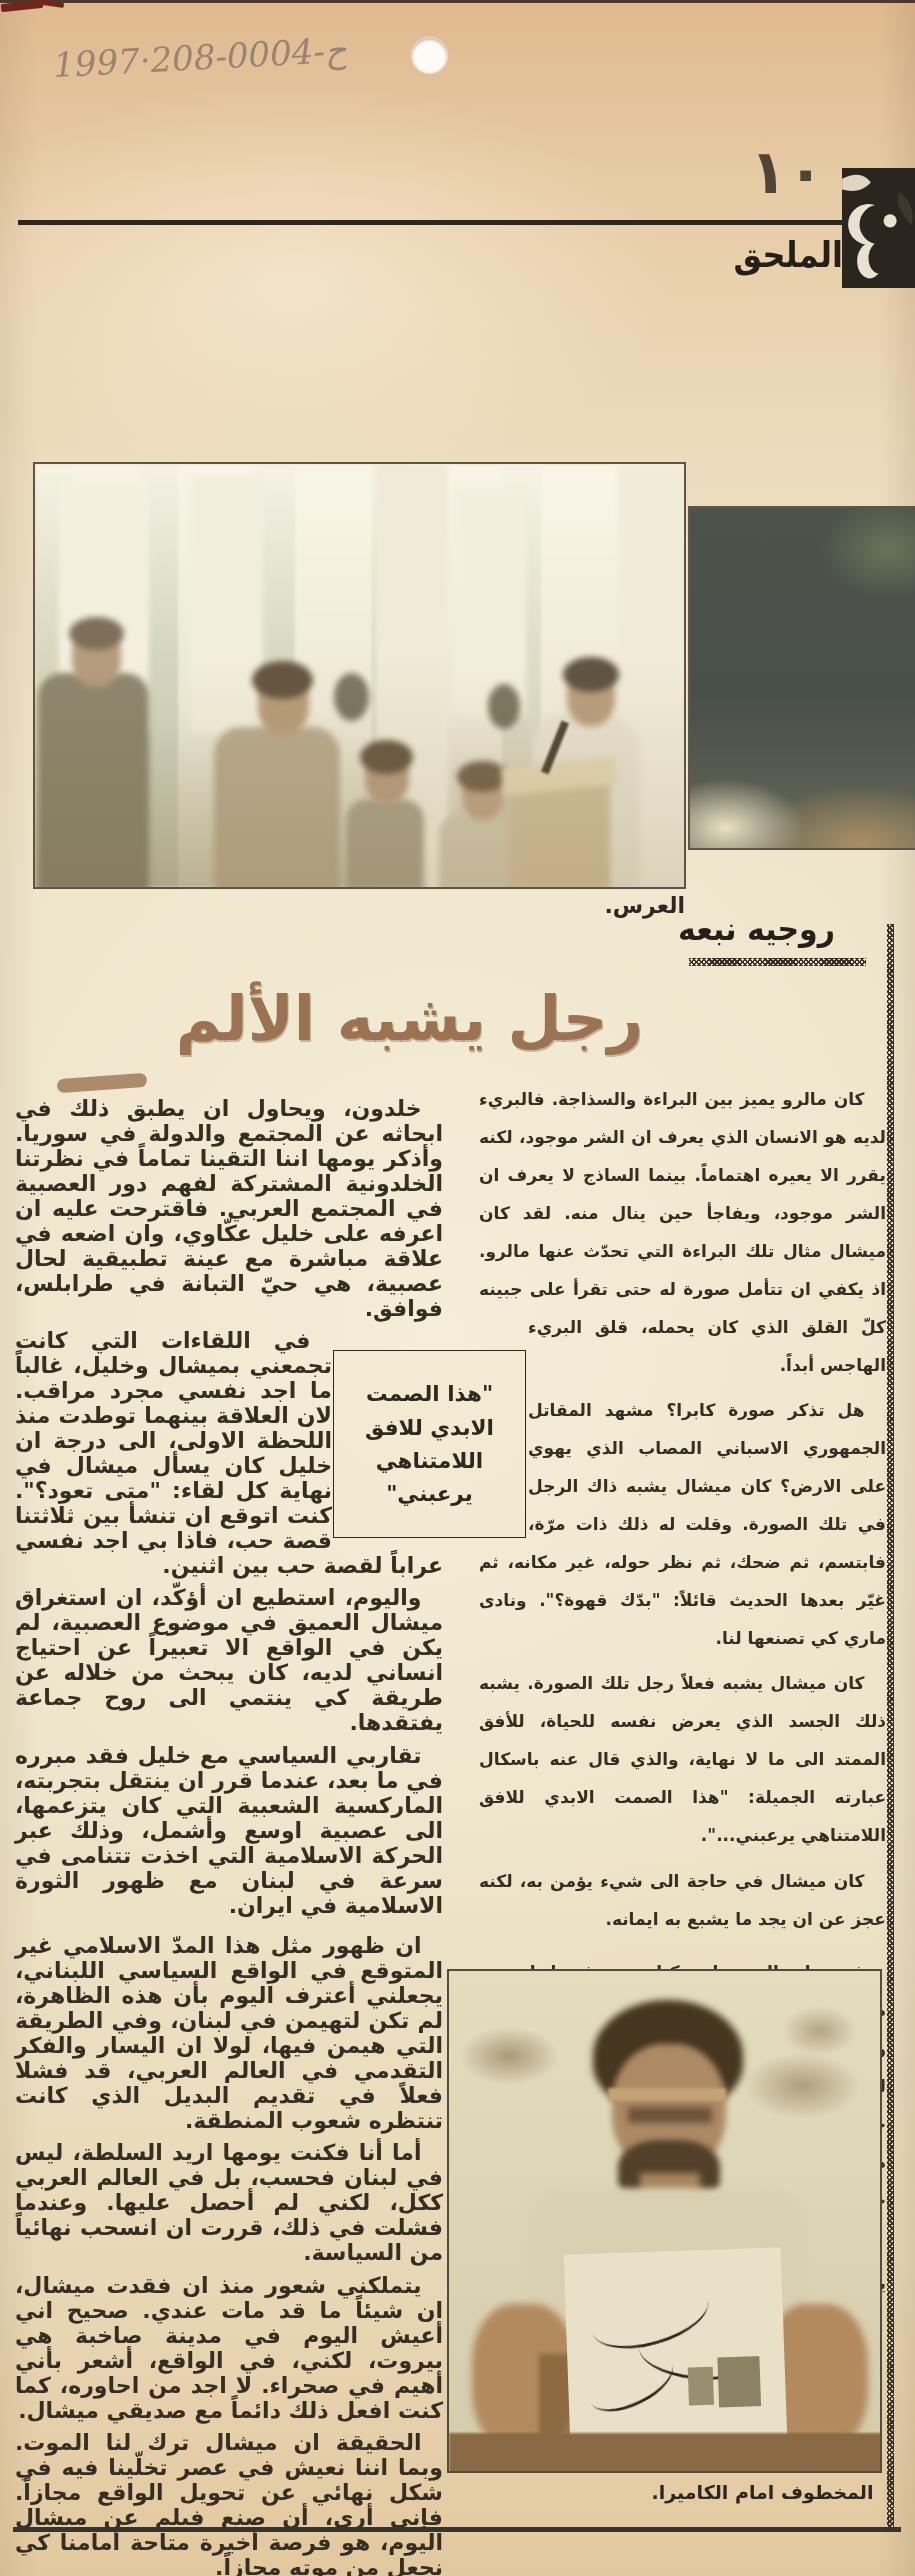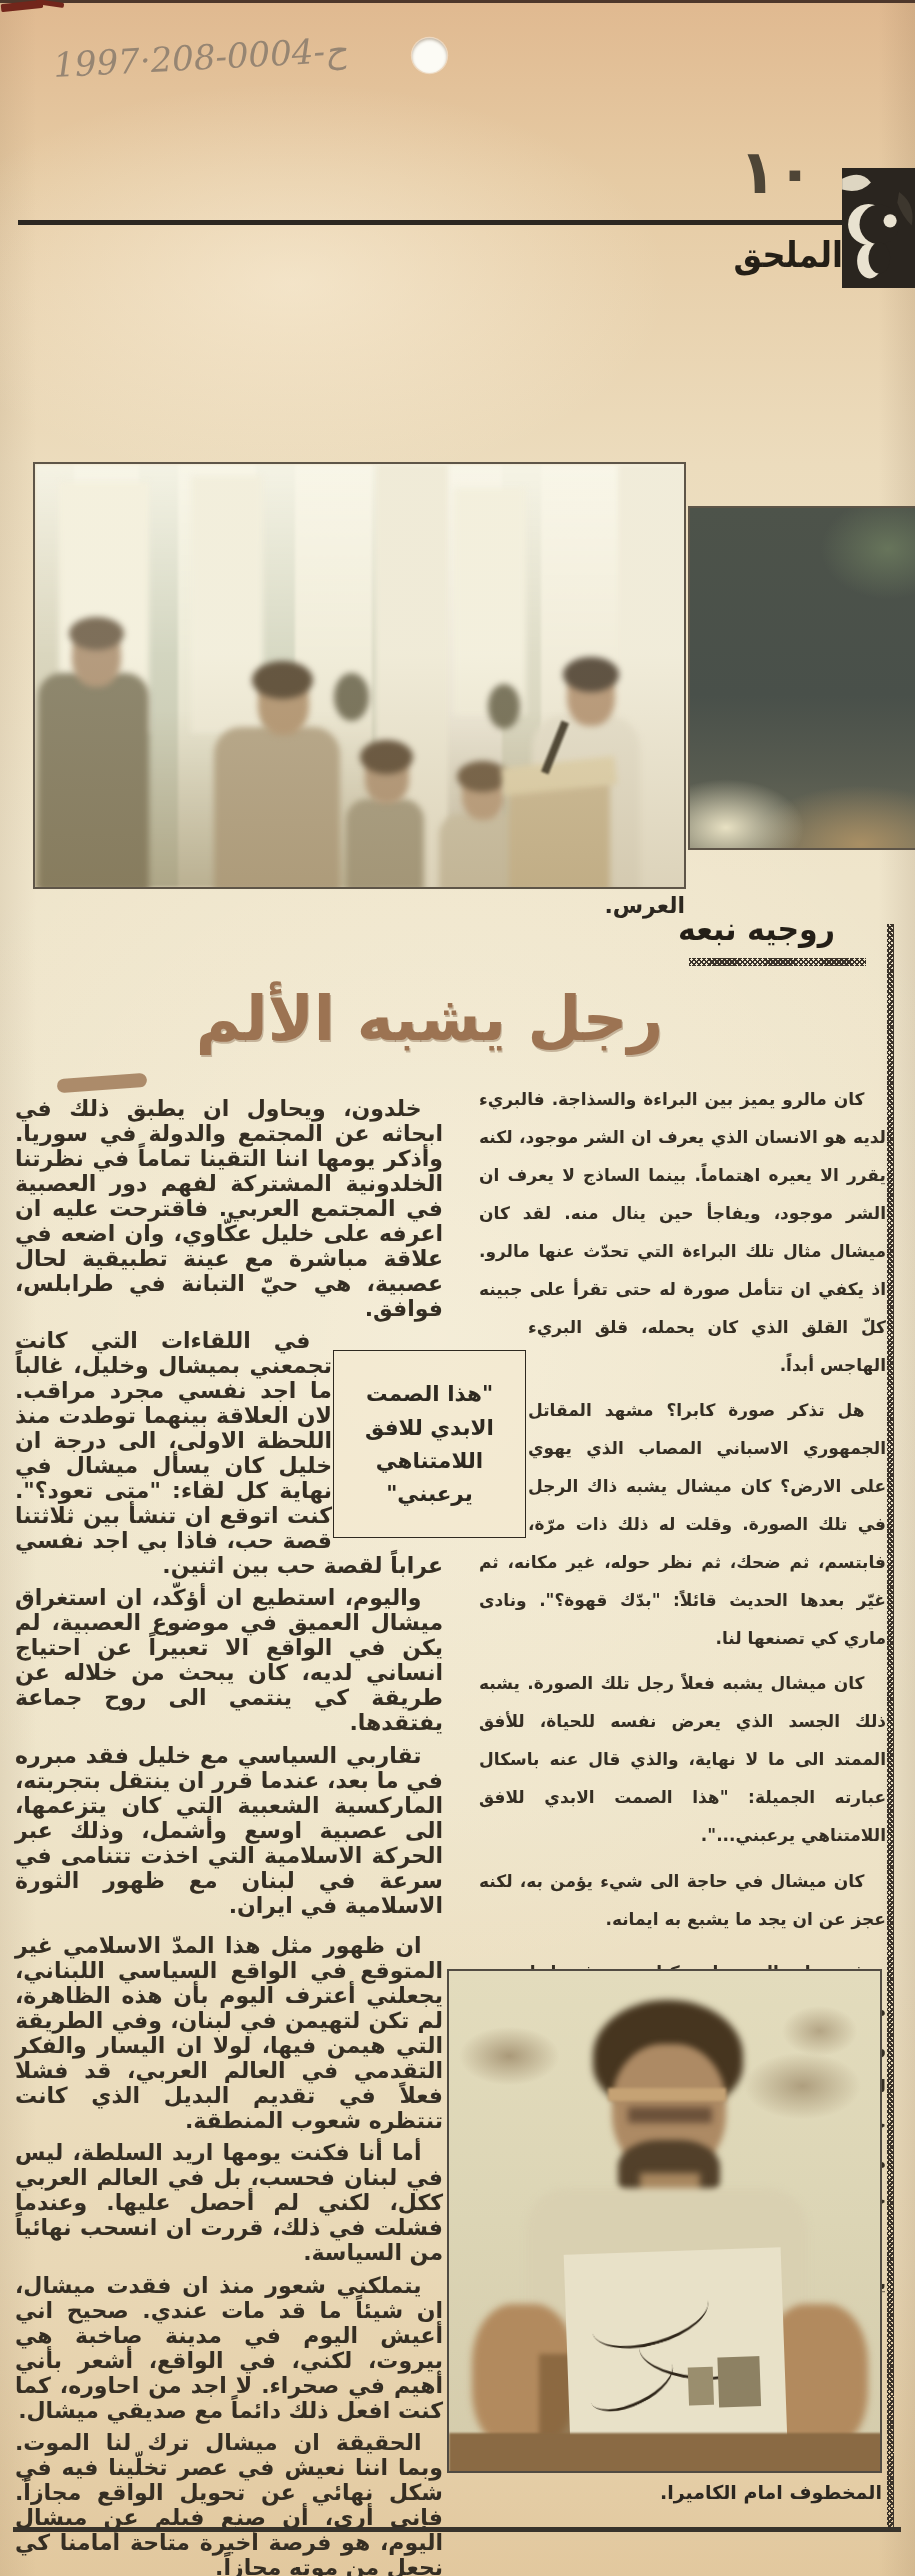--- a/index.html
+++ b/index.html
@@ -14,21 +14,21 @@
   .nick{position:absolute;background:#72261b;border-radius:1.8px;}
   .nick1{left:1.2px;top:2.4px;width:42px;height:8.4px;transform:rotate(-6deg);}
   .nick2{left:36px;top:1.2px;width:27.5px;height:5.4px;transform:rotate(8deg);}
 
   .handwriting{position:absolute;left:53px;top:31px;width:538px;font-family:"DejaVu Serif",serif;
     font-style:italic;font-size:34px;letter-spacing:5.4px;color:#8e7f6f;transform:rotate(-3deg);opacity:.9;}
   .hole{position:absolute;left:412px;top:38px;width:35px;height:35px;border-radius:50%;background:#fcfbf5;
     box-shadow:inset 0 1.8px 3px rgba(90,60,30,.35), 0 0 0 1.2px rgba(255,255,255,.4);}
 
   .masthead-rule{position:absolute;left:18px;top:220px;width:824px;height:5.4px;background:#2c2721;}
-  .page-number{position:absolute;left:739px;top:136px;width:96px;text-align:left;
+  .page-number{position:absolute;left:739px;top:136px;width:96px;text-align:center;
     font-size:61px;font-weight:bold;color:#4e4536;direction:rtl;}
   .section-title{position:absolute;left:735px;top:236px;width:108px;text-align:center;
     font-size:32px;font-weight:bold;color:#241f17;direction:rtl;transform:scaleY(1.1);}
   .masthead-logo{position:absolute;left:842px;top:168px;width:74px;height:120px;background:#2a251f;overflow:hidden;}
 
   .photo{position:absolute;border:2.4px solid #5e5548;box-sizing:border-box;overflow:hidden;}
   .photo-wedding{left:33px;top:462px;width:653px;height:427px;}
   .pw-bg{position:absolute;inset:0;filter:blur(1.8px);
     background:
       linear-gradient(180deg, rgba(250,248,235,.85), rgba(250,248,235,0) 45%),
@@ -64,32 +64,32 @@
 
   .photo-dark{left:688px;top:506px;width:227px;height:344px;border-right:none;
     background:
       radial-gradient(ellipse 126px 78px at 16% 94%, #e8e1c3, rgba(232,225,195,0) 62%),
       radial-gradient(ellipse 168px 90px at 76% 99%, #a98f64, rgba(169,143,100,0) 66%),
       radial-gradient(ellipse 96px 72px at 88% 12%, rgba(110,125,95,.8), rgba(110,125,95,0) 70%),
       linear-gradient(180deg,#4d534a 0,#49504a 55%,#575b50 78%,#6c6b59 100%);}
 
   .caption{position:absolute;font-weight:bold;color:#2c2720;direction:rtl;font-size:22px;}
   .caption-wedding{left:541px;top:893px;width:144px;text-align:right;}
-  .caption-kidnapped{left:643px;top:2481px;width:239px;text-align:right;font-size:19px;}
+  .caption-kidnapped{left:643px;top:2481px;width:239px;text-align:center;font-size:19px;}
 
   .author{position:absolute;left:665px;top:911px;width:183px;text-align:center;direction:rtl;
     font-size:30px;font-weight:bold;color:#241f17;transform:scaleY(1.06);}
   .checker{background-image:
       repeating-linear-gradient(45deg,#3b332a 0 1.8px,rgba(0,0,0,0) 1.8px 3.6px),
       repeating-linear-gradient(135deg,#3b332a 0 1.8px,rgba(0,0,0,0) 1.8px 3.6px);}
   .author-underline{position:absolute;left:689px;top:958px;width:177px;height:7.8px;}
   .vrule{position:absolute;left:887px;top:924px;width:6.6px;height:1606px;}
 
   .title{position:absolute;left:173px;top:982px;width:473px;text-align:center;direction:rtl;
-    font-size:62px;font-weight:bold;color:#9c7352;text-shadow:1.2px 1.8px 0 rgba(116,79,51,.35);margin-left:20px;}
+    font-size:62px;font-weight:bold;color:#9c7352;text-shadow:1.2px 1.8px 0 rgba(116,79,51,.35);}
   .title-tail{position:absolute;left:57px;top:1076px;width:90px;height:14.4px;background:#a07a58;
     border-radius:7.2px;transform:rotate(-4deg);opacity:.85;}
 
   .col{position:absolute;direction:rtl;text-align:justify;color:#352e23;font-weight:bold;}
   .col p{margin:0 0 7.2px;text-indent:21.5px;}
   .col p.gap{margin-top:15.6px;}
   .col-right{left:479px;top:1080px;width:407px;font-size:17px;line-height:38px;}
   .col-left{left:15px;top:1096px;width:428px;font-size:22px;line-height:25px;}
   .qspace-right-col{float:left;width:49px;height:457px;shape-outside:inset(257px 0 0 0);}
   .qspace-left-col{float:right;width:111px;height:446px;shape-outside:inset(254px 0 0 0);}

